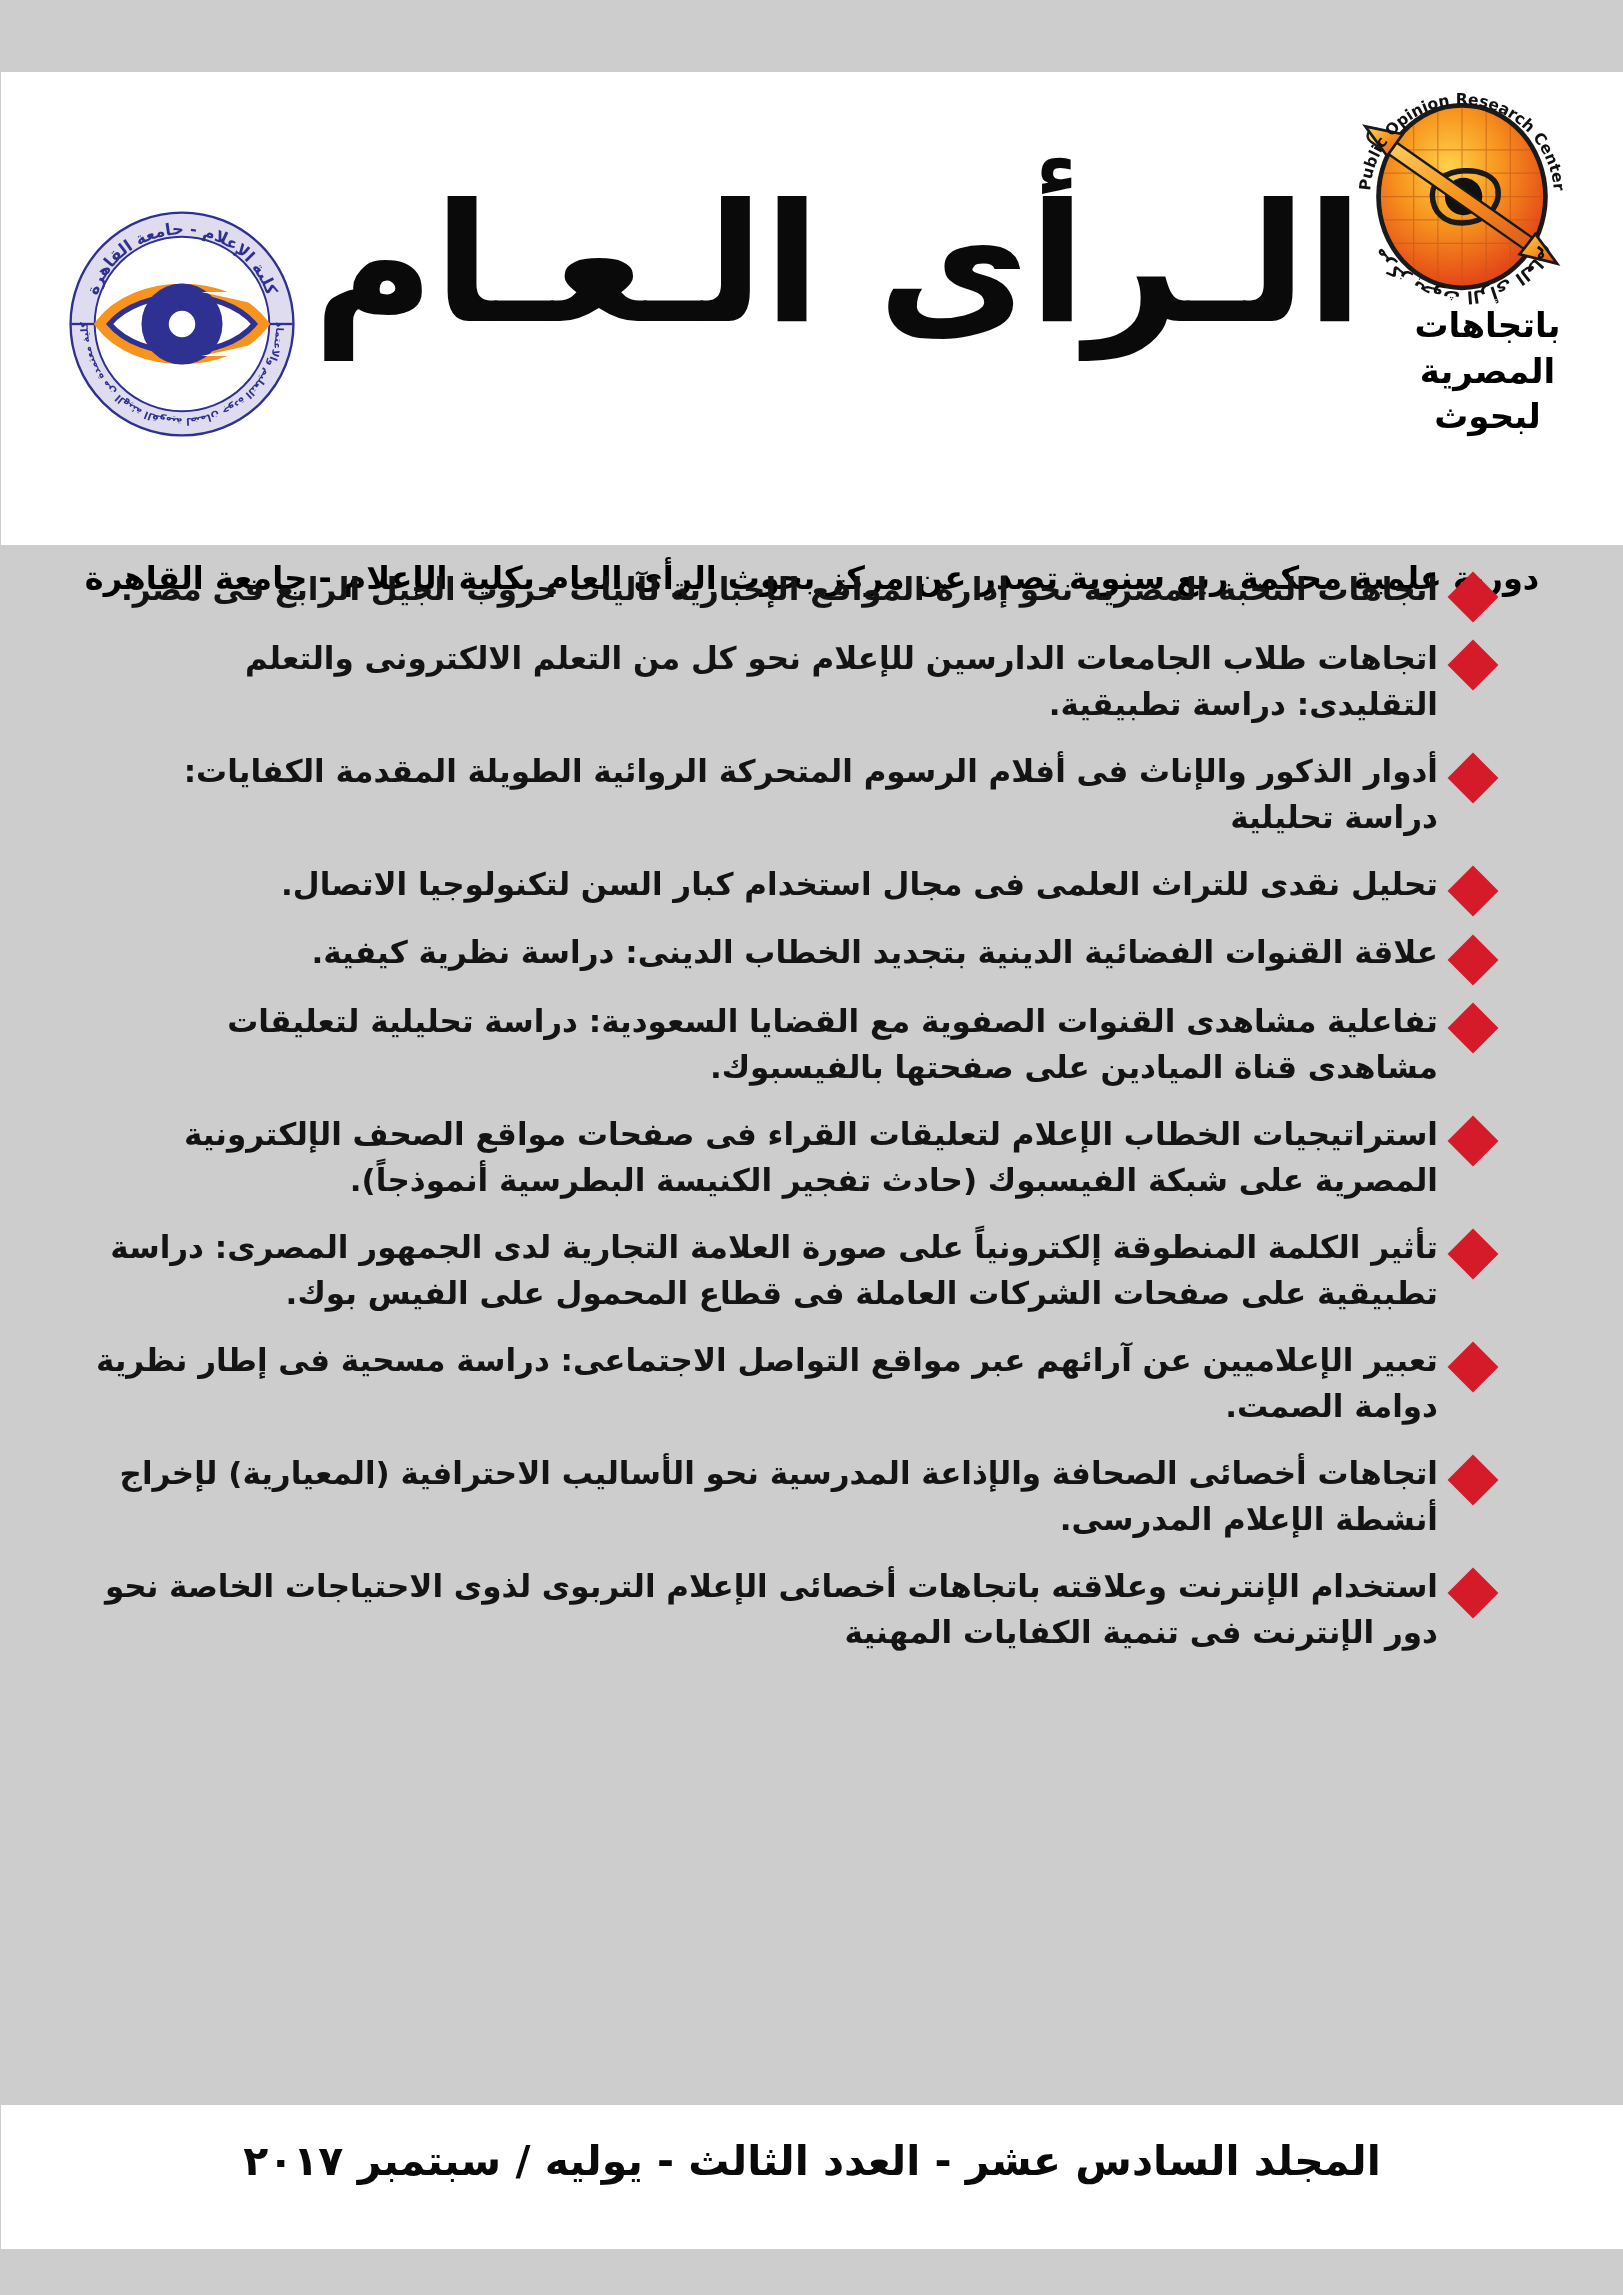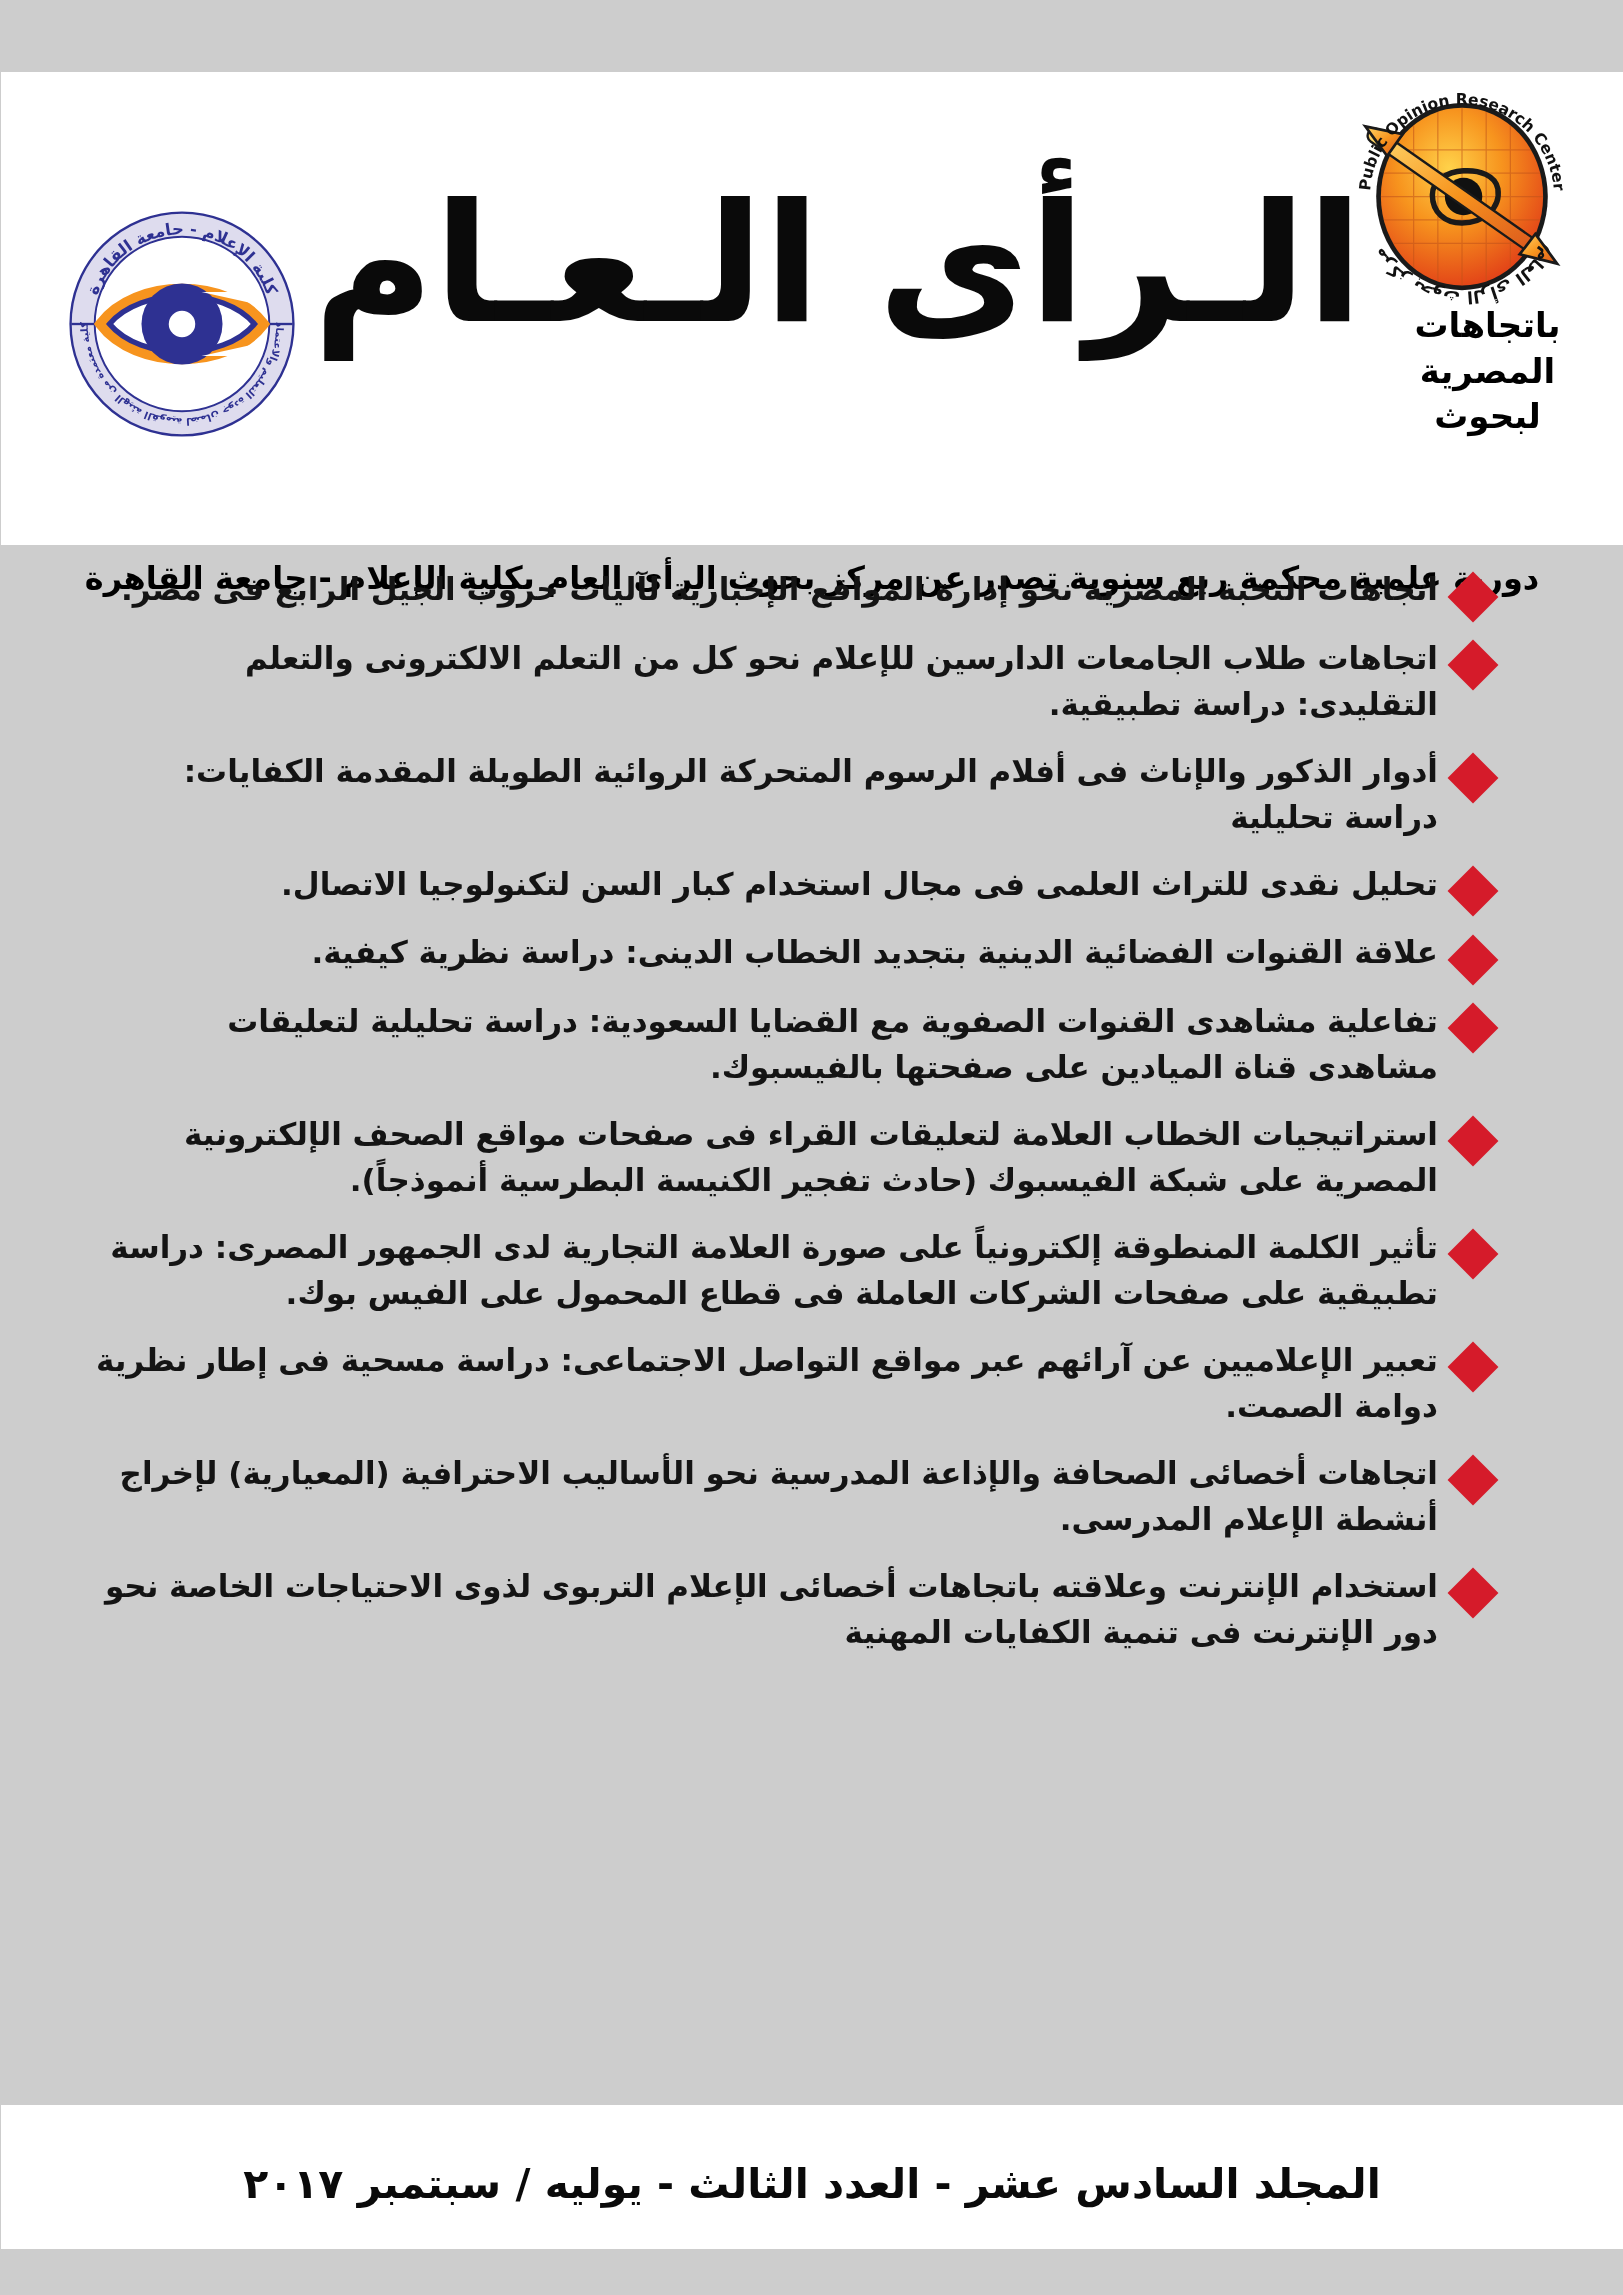--- a/index.html
+++ b/index.html
@@ -79,21 +79,21 @@
   
   .footer-band{
     position:absolute;left:0;top:2105px;width:1624px;height:144px;
     background:#ffffff;
   }
   .footer-text{
     position:absolute;left:0;top:2137px;width:1624px;
     text-align:center;direction:rtl;
     font-family:"DejaVu Sans","Liberation Sans",sans-serif;
     font-weight:700;font-size:41px;color:#0a0a0a;
-    letter-spacing:-0.4px;white-space:nowrap;margin-top:23px;
+    letter-spacing:-0.4px;white-space:nowrap;
   }
 </style>
 </head>
 <body>
 
 <div class="page">
 
   <div class="masthead">
 
     <div class="cu-logo">
@@ -214,21 +214,21 @@
       <span class="item-text">علاقة القنوات الفضائية الدينية بتجديد الخطاب الدينى: دراسة نظرية كيفية.</span>
     </div>
 
     <div class="item">
       <span class="bullet"></span>
       <span class="item-text">تفاعلية مشاهدى القنوات الصفوية مع القضايا السعودية: دراسة تحليلية لتعليقات مشاهدى قناة الميادين على صفحتها بالفيسبوك.</span>
     </div>
 
     <div class="item">
       <span class="bullet"></span>
-      <span class="item-text">استراتيجيات الخطاب العلامة لتعليقات القراء فى صفحات مواقع الصحف الإلكترونية المصرية على شبكة الفيسبوك (حادث تفجير الكنيسة البطرسية أنموذجاً).</span>
+      <span class="item-text">استراتيجيات الخطاب الإعلام لتعليقات القراء فى صفحات مواقع الصحف الإلكترونية المصرية على شبكة الفيسبوك (حادث تفجير الكنيسة البطرسية أنموذجاً).</span>
     </div>
 
     <div class="item">
       <span class="bullet"></span>
       <span class="item-text">تأثير الكلمة المنطوقة إلكترونياً على صورة العلامة التجارية لدى الجمهور المصرى: دراسة تطبيقية على صفحات الشركات العاملة فى قطاع المحمول على الفيس بوك.</span>
     </div>
 
     <div class="item">
       <span class="bullet"></span>
       <span class="item-text">تعبير الإعلاميين عن آرائهم عبر مواقع التواصل الاجتماعى: دراسة مسحية فى إطار نظرية دوامة الصمت.</span>

